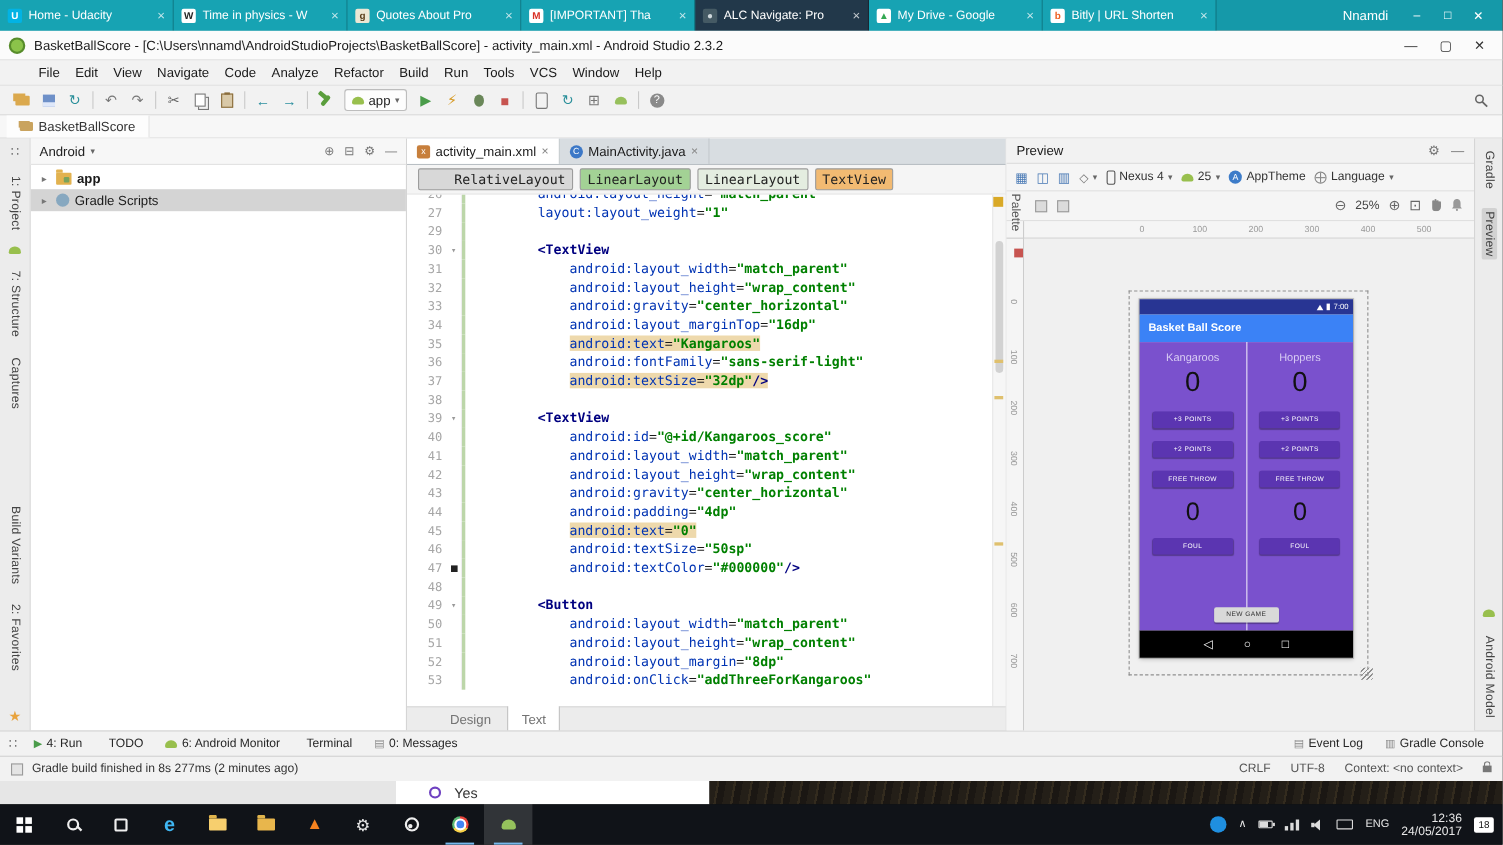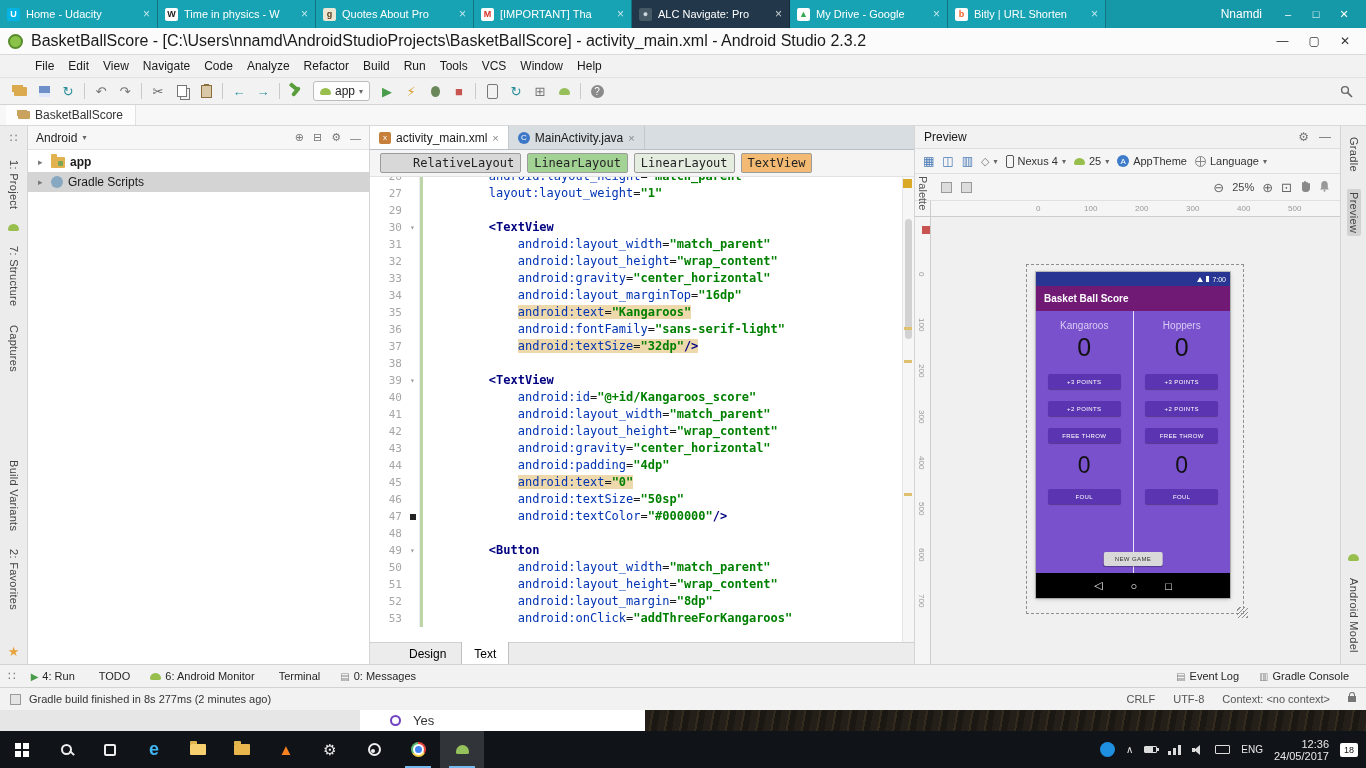--- a/index.html
+++ b/index.html
@@ -16,21 +16,21 @@
   .ctitle{flex:1;min-width:0;white-space:nowrap;overflow:hidden;color:#fff;font-size:11px}
   .cx{color:rgba(255,255,255,.75);font-size:12px;flex:none}
   .cprof{display:flex;align-items:center;gap:12px;padding:0 8px;color:#fff;font-size:12px}
   .cwc{display:flex;align-items:center}
   .cwc span{width:28px;text-align:center;font-size:11px;color:#fff}
 
   
   .studio{height:682px;background:#f2f2f2;display:flex;flex-direction:column}
   .ttl{height:27px;background:#fbfbfb;border-bottom:1px solid #d9d9d9;display:flex;align-items:center;gap:8px;padding:0 8px}
   .as-logo{width:15px;height:15px;border-radius:50%;background:#8bc34a;border:2px solid #578c2b;flex:none}
-  .ttl-text{flex:1;font-size:16px;color:#1a1a1a;white-space:nowrap;overflow:hidden}
+  .ttl-text{flex:1;font-size:12px;color:#1a1a1a;white-space:nowrap;overflow:hidden}
   .wctl{display:flex;gap:20px;color:#333;font-size:12px;padding-right:8px}
   .mbar{height:22px;display:flex;align-items:center;padding-left:28px;background:#f2f2f2;color:#1a1a1a}
   .mitem{padding:0 7px;font-size:12px}
   .tbar{height:28px;display:flex;align-items:center;padding:0 8px;background:#f2f2f2;border-top:1px solid #e2e2e2;border-bottom:1px solid #d4d4d4}
   .tbgroup{display:flex;align-items:center}
   .tbi{width:24px;height:22px;display:flex;align-items:center;justify-content:center;font-size:13px;position:relative;border-radius:3px}
   .tbi.sep{width:1px;min-width:1px;height:16px;background:#c9c9c9;margin:0 4px;border-radius:0}
   .tbg{pointer-events:none}
   .tbi[data-kind="folder"]::before{content:"";width:13px;height:9px;background:#dba94e;border-radius:1px;box-shadow:-3px -3px 0 -1px #dba94e}
   .tbi[data-kind="floppy"]::before{content:"";width:11px;height:11px;background:#6e90c8;box-shadow:inset 0 -4px 0 0 #dfe8fa}
@@ -100,21 +100,21 @@
   .ltext{flex:1;border-left:3px solid #bcd6a9;padding-left:8px;white-space:pre;color:#1a1a1a;overflow:hidden}
   .s-tag{color:#000080;font-weight:bold}
   .s-attr{color:#0033b3}
   .s-str{color:#008000;font-weight:bold}
   .occ{background:#eed9ac}
   .vscroll{position:absolute;top:0;right:0;width:12px;bottom:0;background:#f6f6f6;border-left:1px solid #e6e6e6}
   .vthumb{position:absolute;top:42px;left:2px;right:2px;height:120px;background:#d2d2d2;border-radius:4px}
   .insp{position:absolute;top:2px;right:2px;width:9px;height:9px;background:#d9a927}
   .smark{position:absolute;right:2px;width:8px;height:3px;background:#dfc06e}
   .ebtabs{height:22px;background:#ececec;border-top:1px solid #d0d0d0;display:flex;align-items:center;padding-left:26px;gap:2px}
-  .ebtab{padding:9px 12px;font-size:12px;color:#000000;border:1px solid transparent}
+  .ebtab{padding:9px 12px;font-size:12px;color:#737373;border:1px solid transparent}
   .ebtab.act{background:#fff;border-color:#c0c0c0}
 
   
   .pv{flex:1;display:flex;flex-direction:column;background:#f5f5f5;position:relative;min-width:0}
   .pvhead{height:23px;display:flex;align-items:center;padding:0 9px;font-size:12px;color:#1a1a1a;border-bottom:1px solid #ddd;background:#f2f2f2}
   .pvh-icons{margin-left:auto;display:flex;gap:10px;color:#777;font-size:12px;align-items:center}
   .pvtb1{height:25px;display:flex;align-items:center;gap:8px;padding:0 8px;border-bottom:1px solid #e0e0e0;font-size:11px;color:#333}
   .pvi{color:#4a7ab5;font-size:12px}
   .pvsel{display:flex;align-items:center;gap:4px}
   .ic-phone{width:8px;height:13px;border:1px solid #555;border-radius:2px;display:inline-block}
@@ -141,21 +141,21 @@
   .vruler span:nth-of-type(3){top:147px}.vruler span:nth-of-type(4){top:193px}
   .vruler span:nth-of-type(5){top:239px}.vruler span:nth-of-type(6){top:285px}
   .vruler span:nth-of-type(7){top:331px}.vruler span:nth-of-type(8){top:377px}
   .canvas{position:relative;background:#f0f0f0;overflow:hidden}
   .selrect{position:absolute;left:95px;top:47px;width:218px;height:350px;border:1px dashed #8f8f8f}
   .grip{position:absolute;left:306px;top:390px;width:11px;height:11px;background:repeating-linear-gradient(135deg,transparent 0 2px,#8f8f8f 2px 3px)}
   .device{position:absolute;left:105px;top:55px;width:194px;height:326px;box-shadow:0 0 0 1px rgba(0,0,0,.18),0 1px 4px rgba(0,0,0,.25);display:flex;flex-direction:column}
   .dstatus{height:14px;background:#283593;display:flex;align-items:center;justify-content:flex-end;gap:3px;padding:0 4px;color:#fff;font-size:7px}
   .dst-wifi{width:0;height:0;border-left:3px solid transparent;border-right:3px solid transparent;border-bottom:5px solid #fff}
   .dst-batt{width:3px;height:6px;background:#fff}
-  .dappbar{height:25px;background:#701a75;color:#fff;font-size:10px;font-weight:bold;display:flex;align-items:center;padding:0 8px}
+  .dappbar{height:25px;background:#3b82f6;color:#fff;font-size:10px;font-weight:bold;display:flex;align-items:center;padding:0 8px}
   .dbody{flex:1;background:#7a51cd;position:relative;display:flex;flex-direction:column}
   .dcols{flex:1;display:flex}
   .dcol{flex:1;display:flex;flex-direction:column;align-items:center}
   .dcol+.dcol{border-left:1px solid rgba(255,255,255,.85)}
   .dteam{margin-top:9px;font-size:10px;color:#d9cdf4}
   .dscore{font-size:25px;color:#111;line-height:29px;margin-top:2px}
   .dscore.sm{font-size:23px;margin-top:8px}
   .dbtn{width:76%;height:15px;background:#5b35b1;color:#fff;font-size:6px;letter-spacing:.4px;display:flex;align-items:center;justify-content:center;margin-top:12px;border-radius:2px;box-shadow:0 1px 1px rgba(0,0,0,.3)}
   .dbtn.foul{margin-top:9px}
   .dnewgame{position:absolute;bottom:7px;left:50%;transform:translateX(-50%);background:#d9d9d9;color:#333;font-size:6px;letter-spacing:.4px;padding:4px 11px;border-radius:2px;box-shadow:0 1px 1px rgba(0,0,0,.3)}

